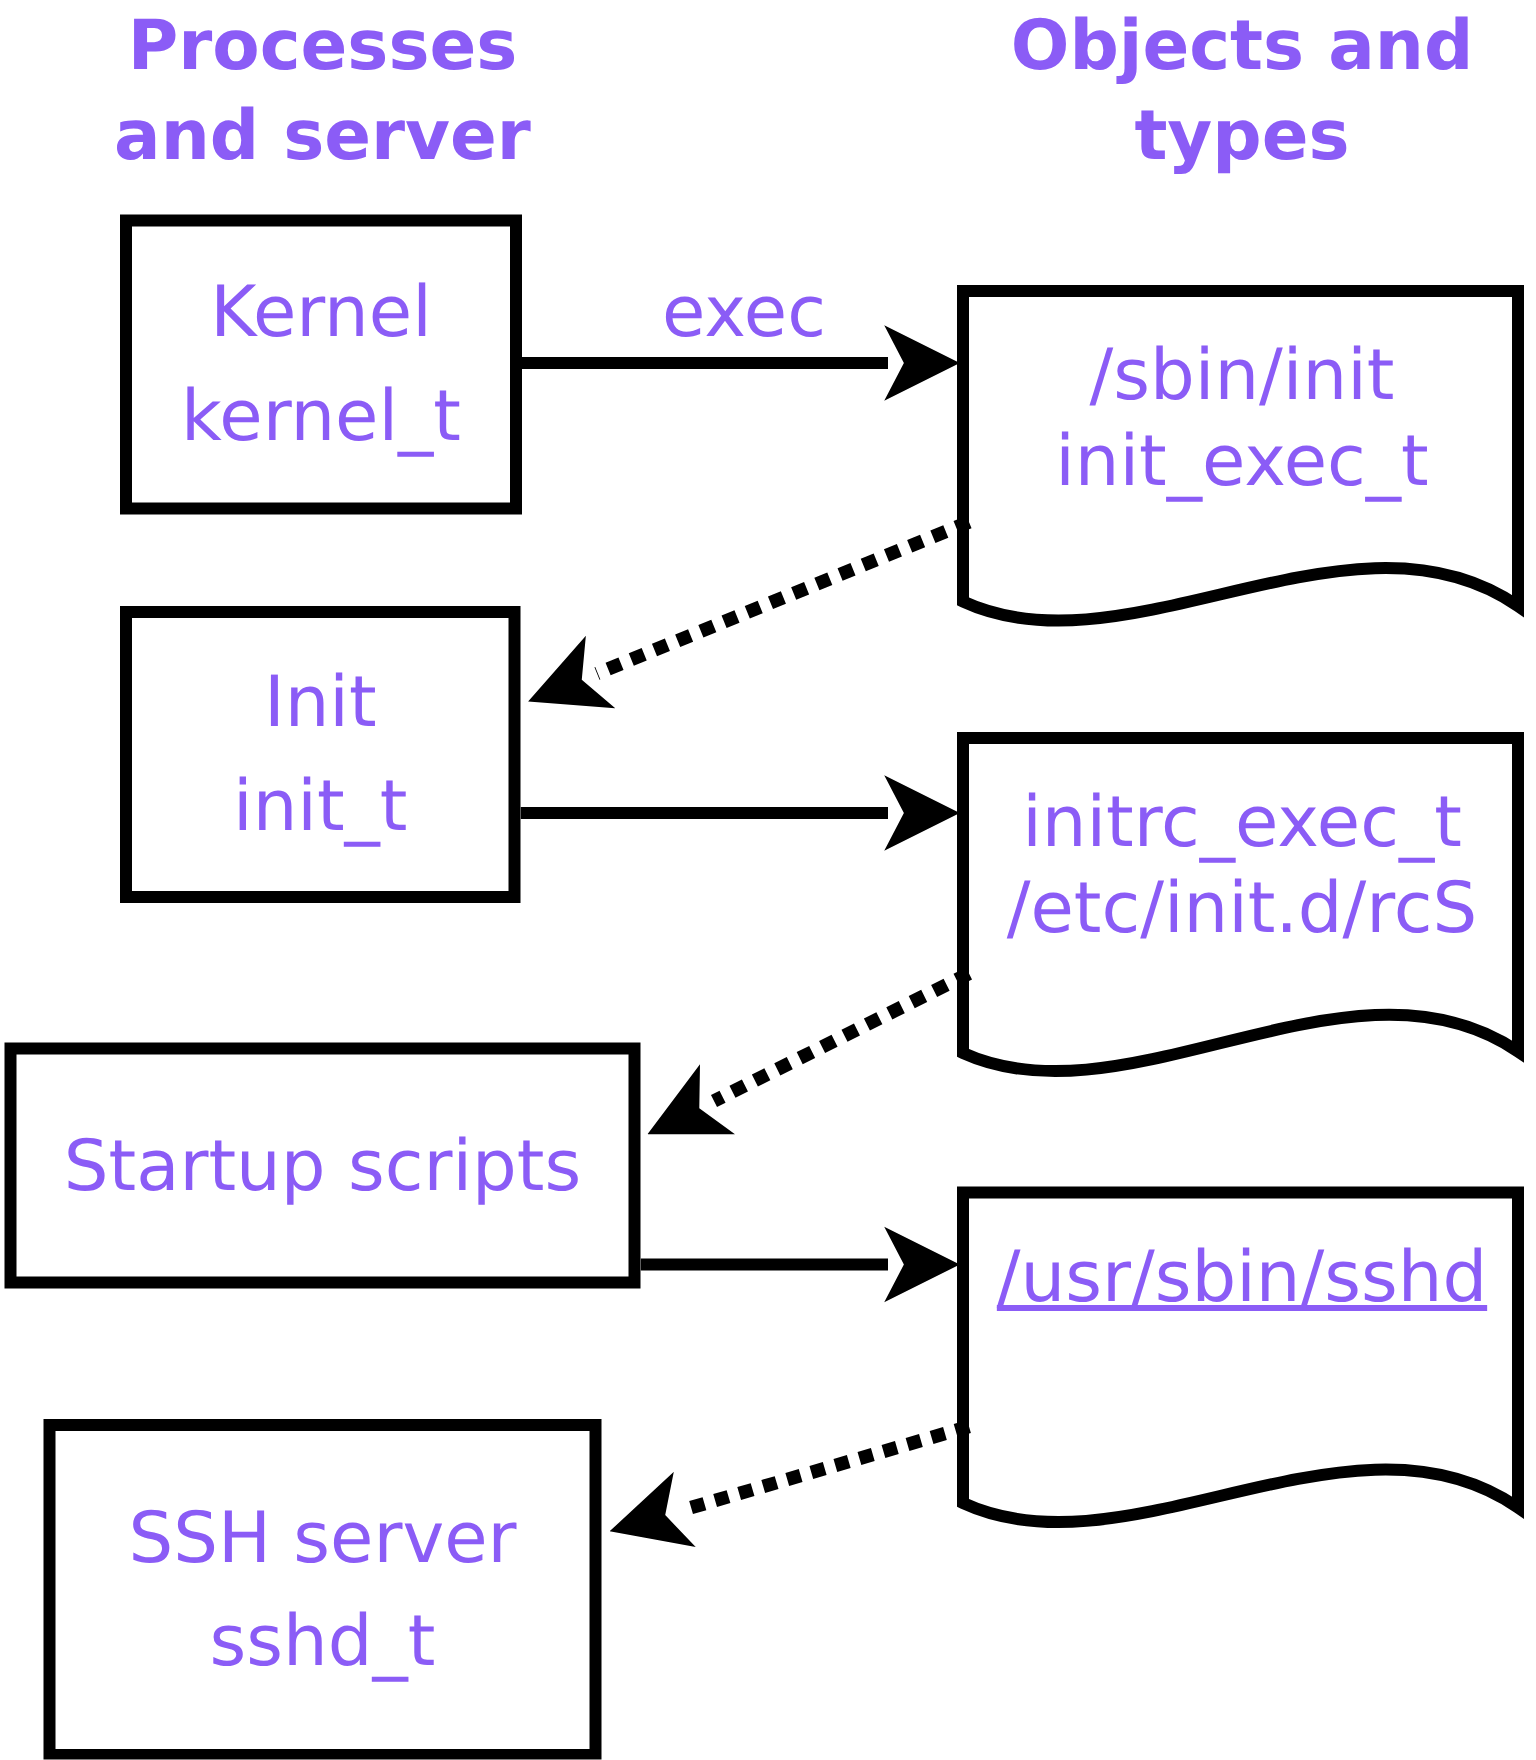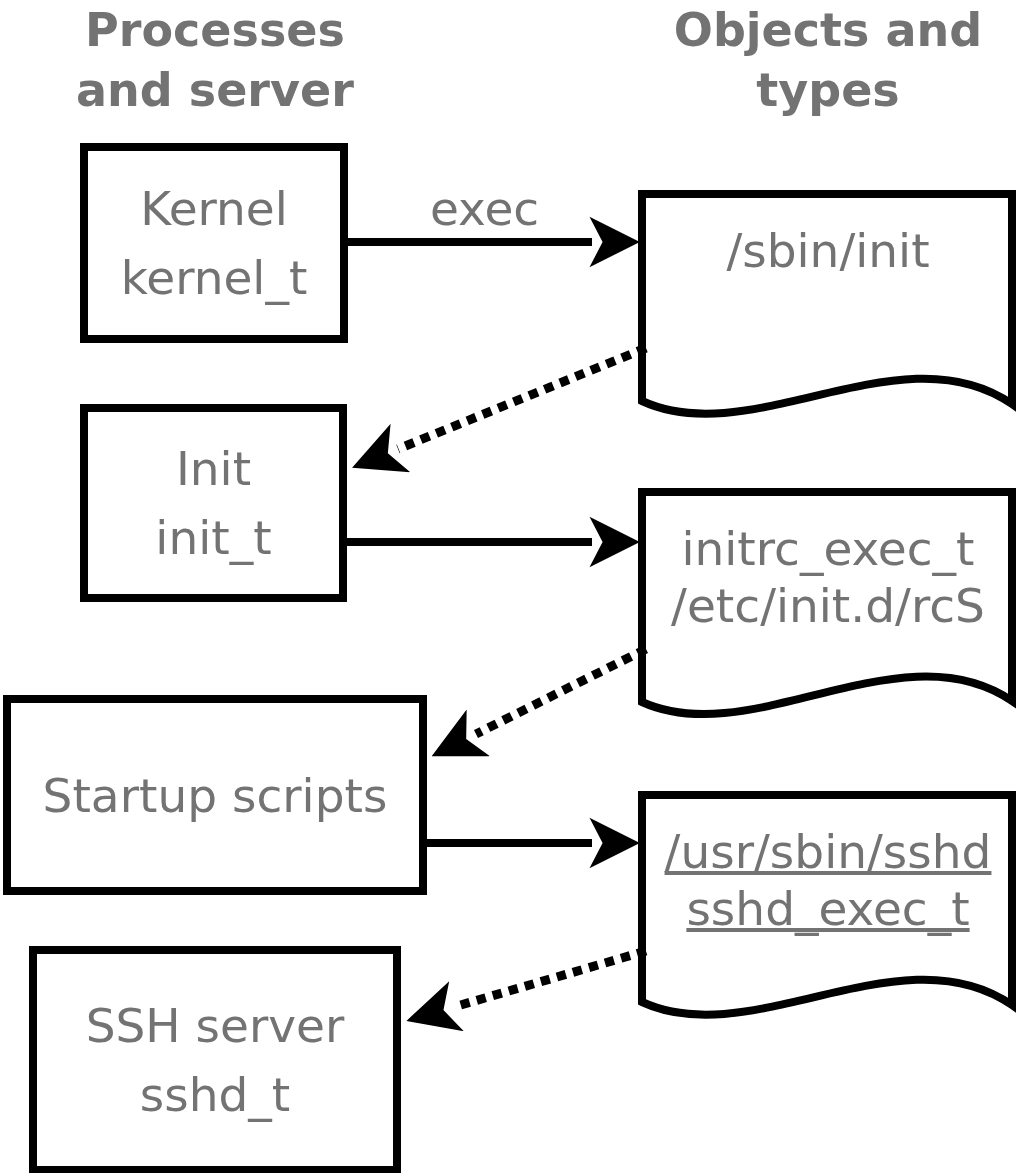--- a/index.html
+++ b/index.html
@@ -4,21 +4,21 @@
 <style>
   html, body { margin: 0; padding: 0; }
   body { background: #ffffff; }
   .stage {
     position: relative;
     width: 1024px;
     height: 1173px;
     background: #ffffff;
     overflow: hidden;
     font-family: "DejaVu Sans", sans-serif;
-    color: #737373;
+    color: #8b5cf6;
   }
   .stage svg { position: absolute; left: 0; top: 0; }
 
   .hdr {
     position: absolute;
     top: 0;
     width: 430px;
     text-align: center;
     font-weight: bold;
     font-size: 46px;
@@ -38,41 +38,42 @@
     align-items: center;
     justify-content: center;
     text-align: right;
     font-size: 47px;
     line-height: 57px;
     white-space: nowrap;
     gap: 12px;
   }
   .pbox-kernel  { left: 80px;  top: 143px; width: 268px; height: 200px; }
   .pbox-init    { left: 80px;  top: 404px; width: 267px; height: 198px; }
-  .pbox-startup { left: 3px;   top: 695px; width: 424px; height: 200px; }
+  .pbox-startup { left: 3px;   top: 695px; width: 424px; height: 164px; }
   .pbox-ssh     { left: 29px;  top: 946px; width: 372px; height: 228px; }
 
   .dlabel {
     position: absolute;
     left: 642px;
     width: 372px;
     text-align: center;
     font-size: 47px;
     line-height: 57px;
     white-space: nowrap;
   }
   .dlabel-1 { top: 222px; }
   .dlabel-2 { top: 520px; }
   .dlabel-3 { top: 823px; text-decoration: underline; }
 
   .edge-label {
     position: absolute;
     left: 430px;
     top: 180px;
     width: 132px;
+    text-align: center;
     font-size: 47px;
     line-height: 57px;
     white-space: nowrap;
   }
 </style>
 </head>
 <body>
 
 <div class="stage">
 
@@ -119,25 +120,25 @@
   <div class="pbox pbox-startup">
     <div>Startup scripts</div>
   </div>
   <div class="pbox pbox-ssh">
     <div>SSH server</div>
     <div>sshd_t</div>
   </div>
 
   <div class="dlabel dlabel-1">
     <div>/sbin/init</div>
+    <div>init_exec_t</div>
   </div>
   <div class="dlabel dlabel-2">
     <div>initrc_exec_t</div>
     <div>/etc/init.d/rcS</div>
   </div>
   <div class="dlabel dlabel-3">
     <div>/usr/sbin/sshd</div>
-    <div>sshd_exec_t</div>
   </div>
 
   <div class="edge-label">exec</div>
 
 </div>
 
 </body></html>

